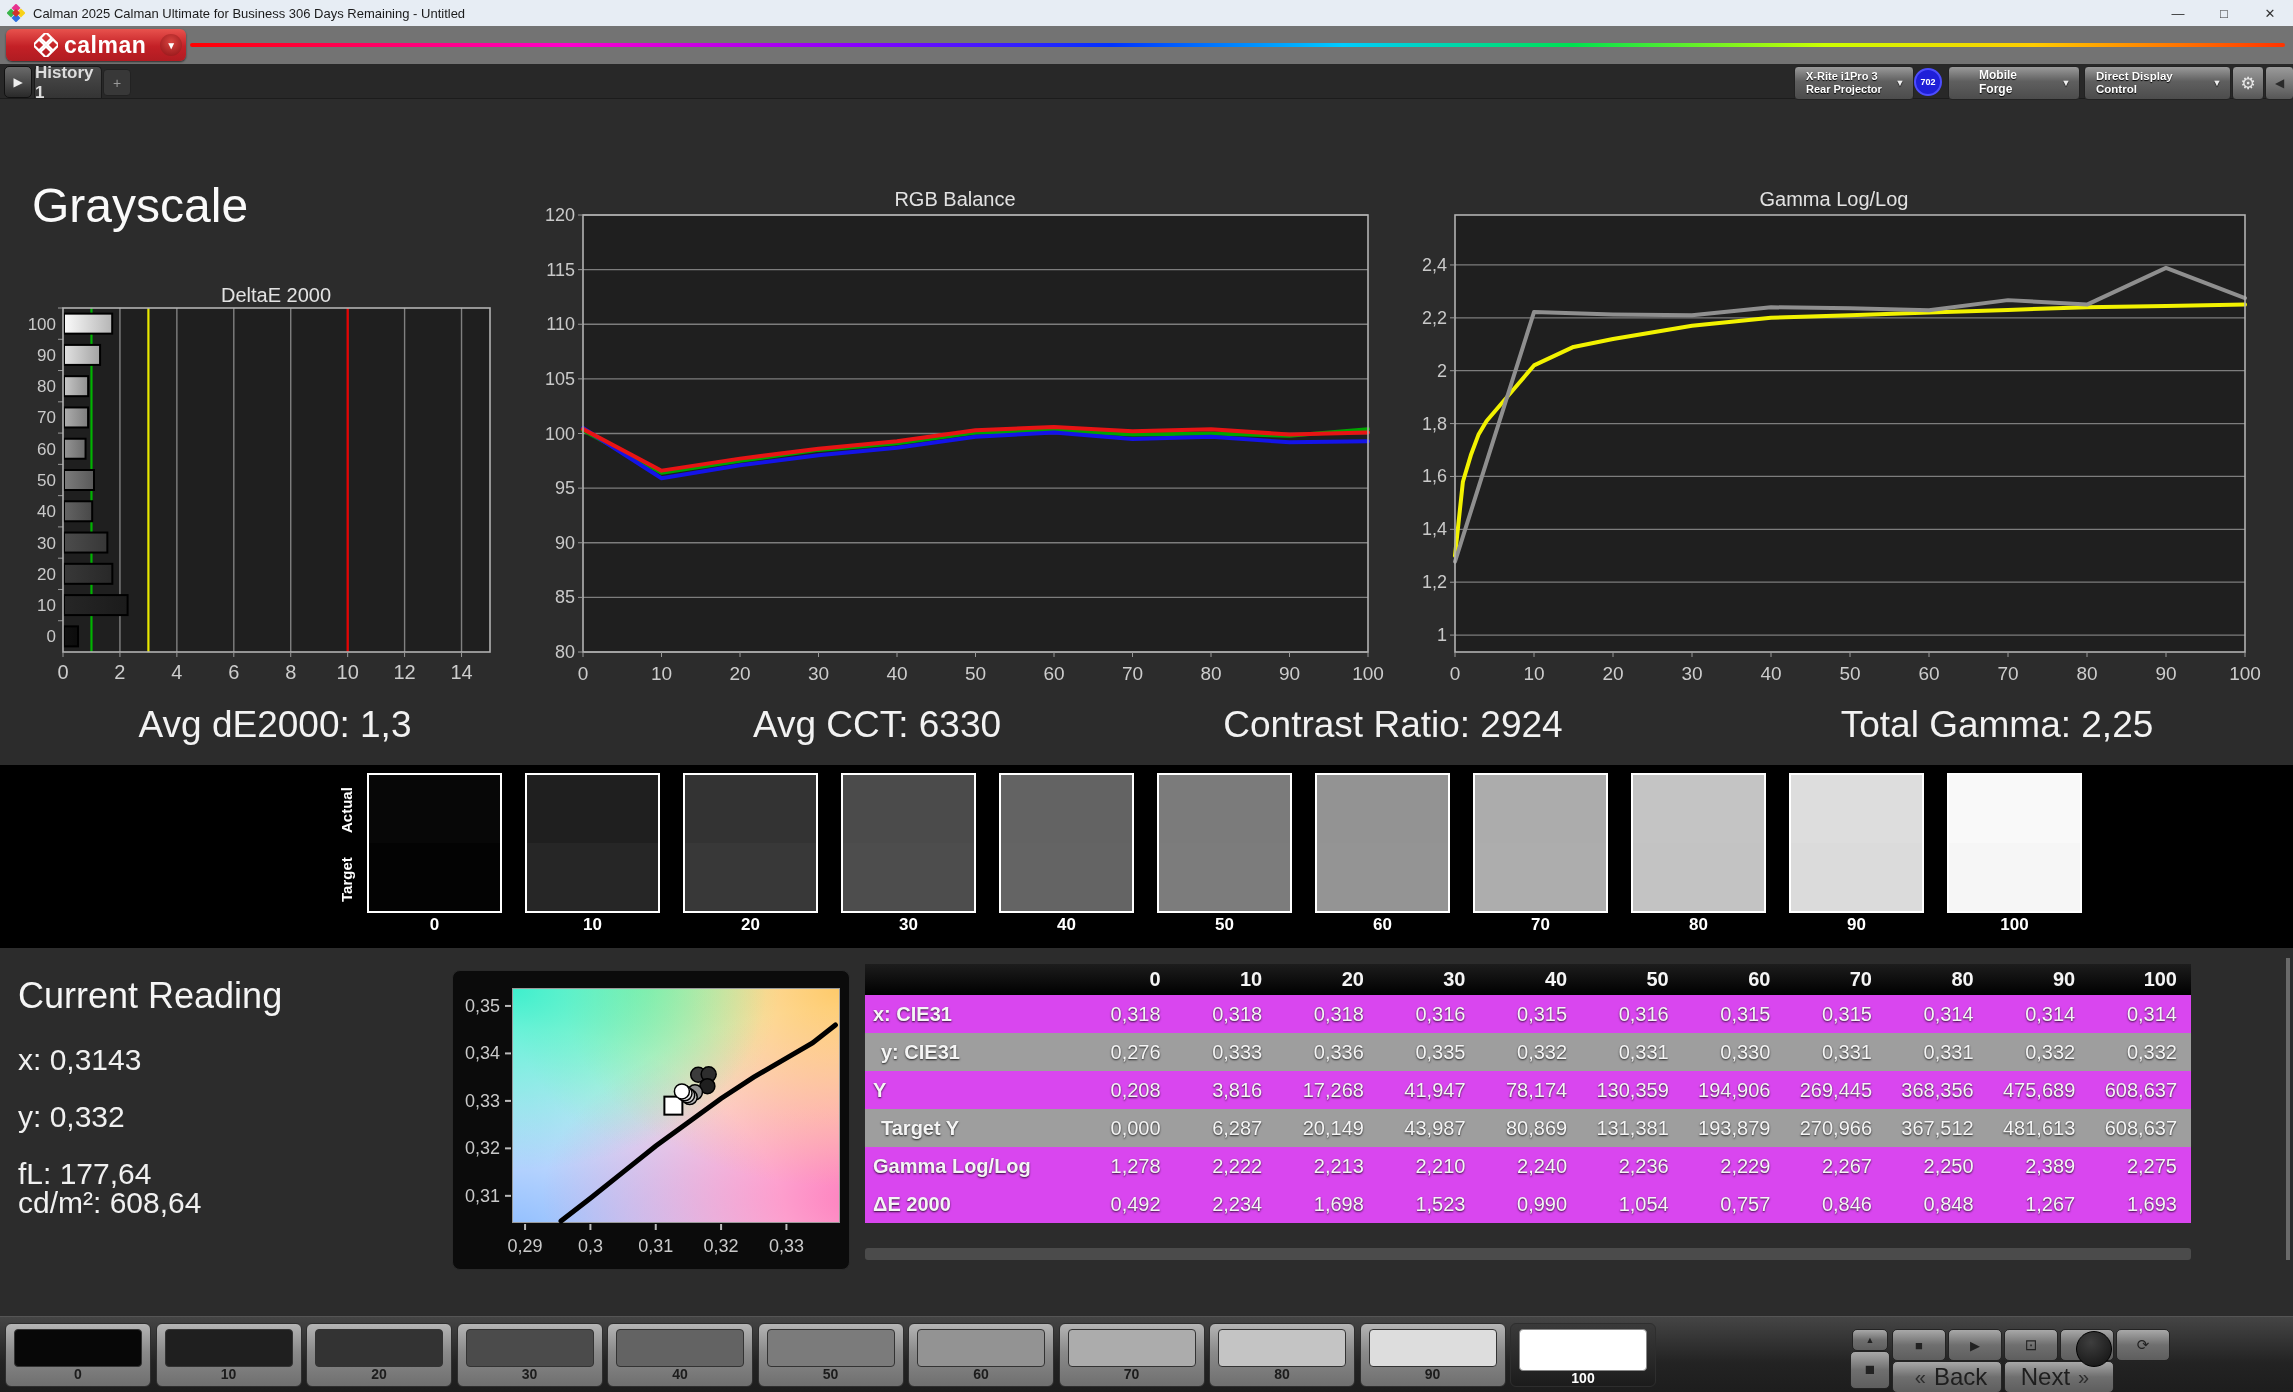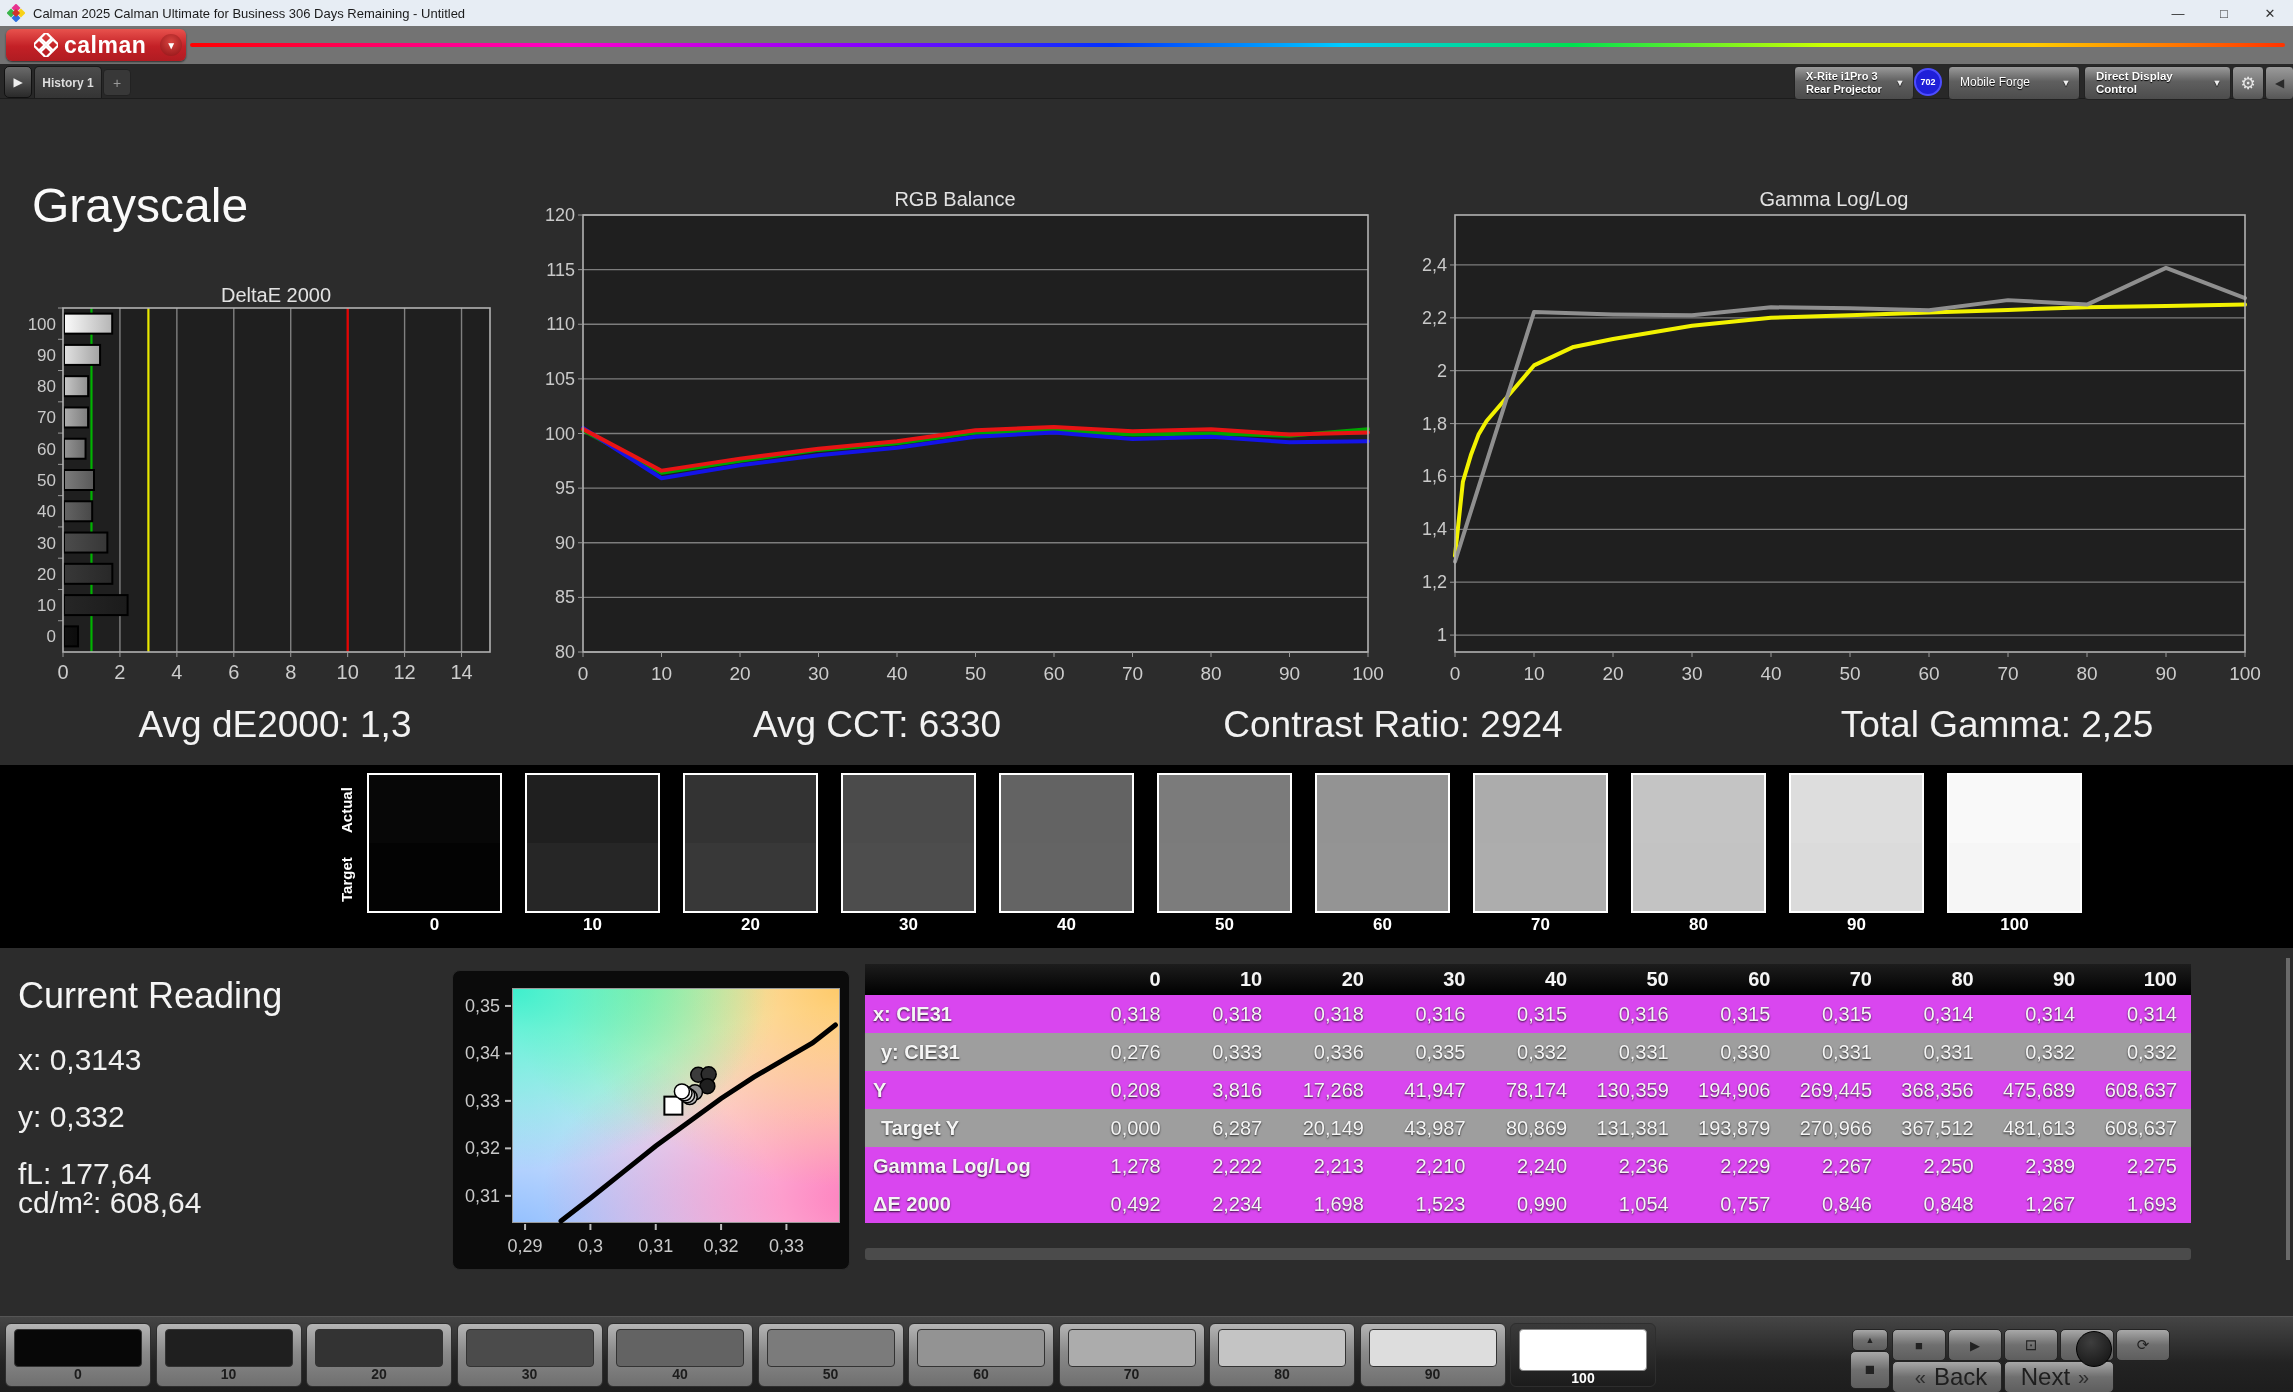--- a/index.html
+++ b/index.html
@@ -29,35 +29,35 @@
            background:linear-gradient(90deg,#ff0000,#ff00cc 18%,#8800ff 32%,#0033ff 44%,
                        #00ccff 55%,#00e050 66%,#ccff00 78%,#ffcc00 88%,#ff3300 100%);}
 
   
   #tabrow{left:0;top:64px;width:2293px;height:34px;background:#282828;border-bottom:1px solid #1c1c1c;}
   #tab-run{position:absolute;left:4px;top:2px;width:26px;height:30px;border-radius:5px;
            background:linear-gradient(#6a6a6a,#2a2a2a);display:flex;align-items:center;justify-content:center;
            color:#eee;font-size:12px;border:1px solid #111;}
   #tab-history{position:absolute;left:34px;top:2px;width:66px;height:31px;border-radius:5px 5px 0 0;
            background:linear-gradient(#4c4c4c,#343434);display:flex;align-items:center;justify-content:center;
-           color:#ddd;font-size:12px;font-weight:bold;border:1px solid #1a1a1a;border-bottom:none;}
+           color:#ddd;font-size:17px;font-weight:bold;border:1px solid #1a1a1a;border-bottom:none;}
   #tab-add{position:absolute;left:103px;top:5px;width:26px;height:25px;border-radius:4px;
            background:#383838;display:flex;align-items:center;justify-content:center;color:#999;
            font-size:14px;border:1px solid #222;}
   .drop{position:absolute;top:66px;height:32px;border-radius:4px;border:1px solid #222;
         background:linear-gradient(#9a9a9a,#5f5f5f 45%,#4c4c4c);display:flex;align-items:center;
         color:#fff;text-shadow:0 1px 1px #000;overflow:hidden;}
   .drop .accent{width:5px;height:100%;flex:none;}
   .drop .dtext{flex:1;padding-left:6px;line-height:1.15;}
   .drop .chev{width:26px;color:#eee;font-size:9px;text-align:center;flex:none;}
   #meter-drop{left:1794px;width:118px;font-size:11px;font-weight:bold;}
   #badge-702{left:1914px;top:68px;width:28px;height:28px;border-radius:50%;background:#1f1fd8;
              border:2px solid #4d4dff;color:#fff;font-size:9px;font-weight:bold;
              display:flex;align-items:center;justify-content:center;box-sizing:border-box;}
-  #source-drop{left:1948px;width:130px;font-size:12px;font-weight:normal;}
+  #source-drop{left:1948px;width:130px;font-size:12px;font-weight:bold;gap:19px;}
   #ddc-drop{left:2084px;width:145px;font-size:11.5px;font-weight:bold;}
   .sq-btn{position:absolute;top:66px;height:32px;border-radius:4px;border:1px solid #222;
           background:linear-gradient(#9a9a9a,#565656);color:#e8e8e8;display:flex;align-items:center;
           justify-content:center;}
   #gear-btn{left:2232px;width:30px;font-size:17px;}
   #collapse-btn{left:2265px;width:27px;font-size:12px;color:#2a2a2a;}
 
   
   #page-title{left:32px;top:178px;font-size:48px;color:#fafafa;}
   .chart-title{position:absolute;font-size:20px;color:#e2e2e2;text-align:center;width:400px;}

